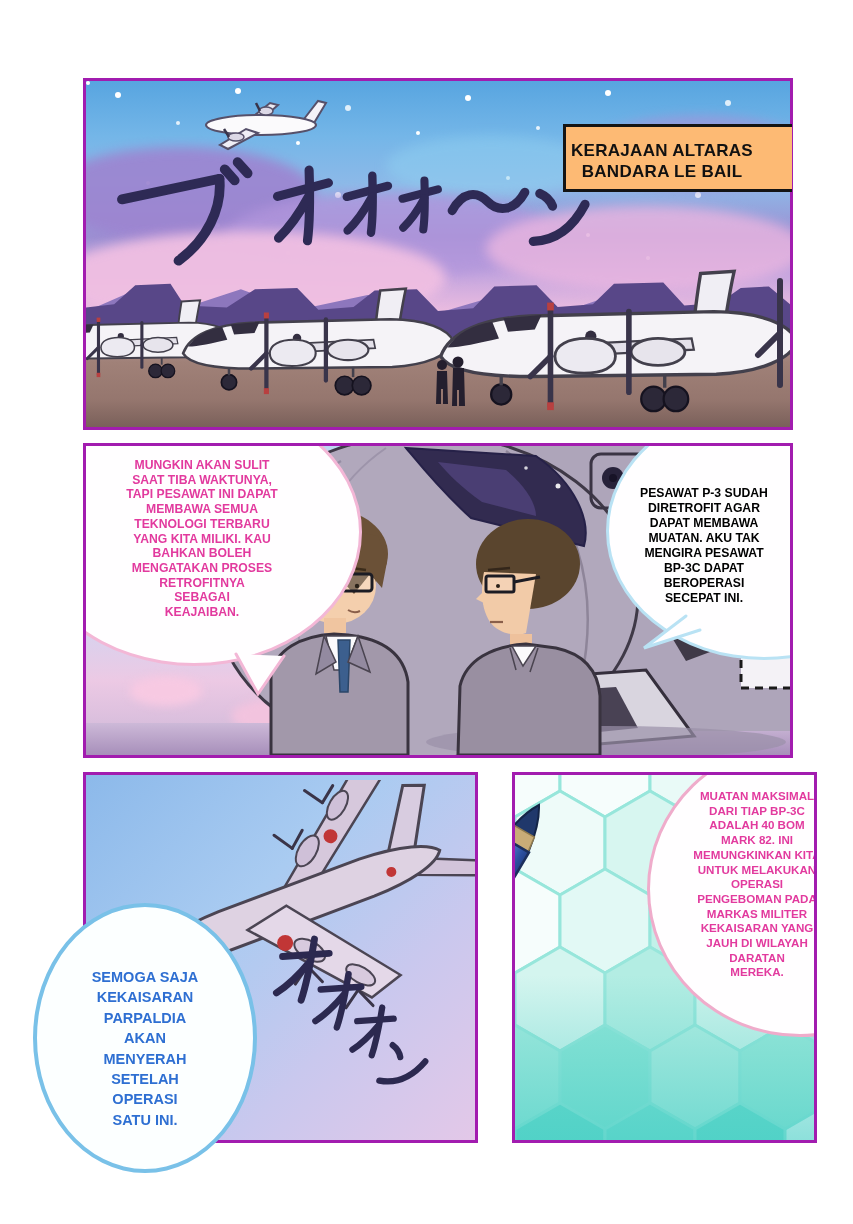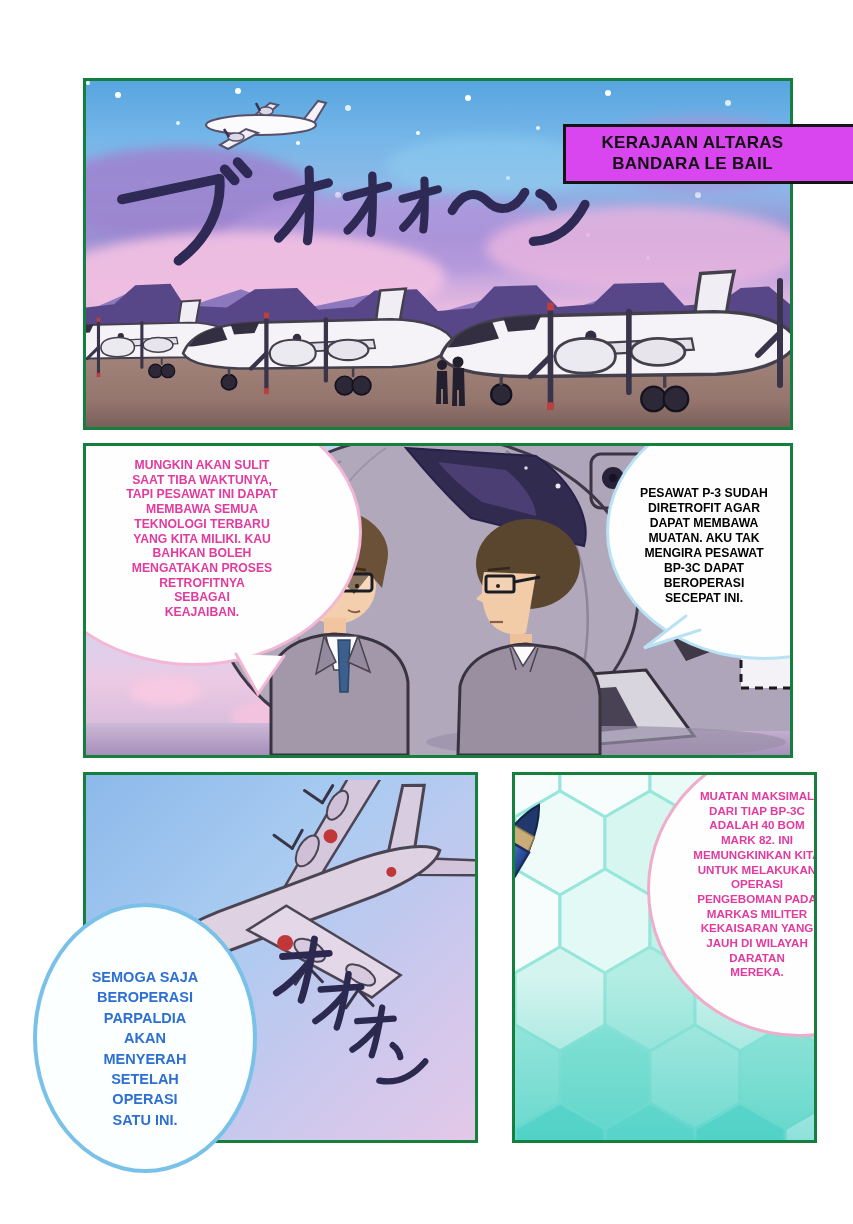--- a/index.html
+++ b/index.html
@@ -1,18 +1,18 @@
 <!DOCTYPE html>
 <html><head>
 <meta charset="utf-8">
 <style>
   html,body{margin:0;padding:0;background:#ffffff;}
   .page{position:relative;width:853px;height:1224px;background:#ffffff;overflow:hidden;
         font-family:"Liberation Sans", sans-serif;}
-  .panel{position:absolute;border:3px solid #15803d;overflow:hidden;background:#fff;}
+  .panel{position:absolute;border:3px solid #a21caf;overflow:hidden;background:#fff;}
   .panel1{left:83px;top:78px;width:704px;height:346px;}
   .panel2{left:83px;top:443px;width:704px;height:309px;}
   .panel3{left:83px;top:772px;width:389px;height:365px;}
   .panel4{left:488px;top:772px;width:299px;height:365px;margin-left:24px;}
 
   
   .p1-sky{position:absolute;inset:0;
     background:linear-gradient(180deg,#58a5e0 0%,#74b6e8 16%,#8db9e8 30%,#9c8fd2 45%,
       #c4a5de 56%,#f0bfe0 68%,#e3b2d6 80%,#cda4c8 100%);}
   .cl{position:absolute;border-radius:50%;filter:blur(6px);}
@@ -38,23 +38,23 @@
       75% 10%,82% 8%,85% 42%,90% 38%,93% 16%,97% 14%,100% 40%,100% 100%);}
   .p1-ground{position:absolute;left:0;top:256px;width:704px;height:90px;
     background:linear-gradient(180deg,#b294a0 0%,#a08178 28%,#95766e 70%,#7a605a 100%);}
   .planes-svg{position:absolute;left:0;top:182px;width:704px;height:164px;}
   .fly-plane{position:absolute;left:100px;top:12px;width:150px;height:62px;}
   .sfx-svg{position:absolute;overflow:visible;}
   .sfx1{left:35px;top:58px;width:470px;height:125px;transform:rotate(-5deg);}
   .sfx3{left:182px;top:163px;width:190px;height:160px;transform:rotate(6deg);}
 
   
-  .caption-box{position:absolute;left:563px;top:124px;width:290px;box-sizing:border-box;
-    background:#d946ef;border:3px solid #141414;border-right:none;z-index:3;
-    padding:5px 38px 7px 4px;}
+  .caption-box{position:absolute;left:563px;top:124px;width:229px;box-sizing:border-box;
+    background:#fdba74;border:3px solid #141414;border-right:none;z-index:3;
+    padding:13px 38px 7px 4px;}
   .caption-text{font-size:17px;line-height:21px;font-weight:bold;color:#111;
     text-align:center;white-space:pre-line;letter-spacing:.3px;}
 
   
   .p2-sky{position:absolute;inset:0;background:linear-gradient(180deg,#bed7f2 0%,#c6d6f1 40%,
     #d8d2ee 60%,#ecc9e4 76%,#dcc0de 88%,#c9b3d3 100%);}
   .p2-clouds{position:absolute;left:0;top:215px;width:704px;height:94px;filter:blur(4px);
     background:
       radial-gradient(60px 24px at 80px 30px,#f7c9e2 60%,transparent 62%),
       radial-gradient(90px 30px at 200px 55px,#f2c3de 60%,transparent 62%),
@@ -342,21 +342,21 @@
         <g transform="translate(124,94) scale(0.9) rotate(12)" stroke-width="7">
           <path d="M6,10 C12,12 16,16 18,20"></path>
             <path d="M4,52 C20,50 36,40 46,16"></path>
         </g>
       </g>
     </svg>
   </section>
 
   <div class="bubble3">
     <div class="btxt txt3">SEMOGA SAJA
-BEROPERASI
+KEKAISARAN
 PARPALDIA
 AKAN
 MENYERAH
 SETELAH
 OPERASI
 SATU INI.</div>
   </div>
 
   <section class="panel panel4">
     <svg class="hex-svg" viewBox="0 0 299 365">

